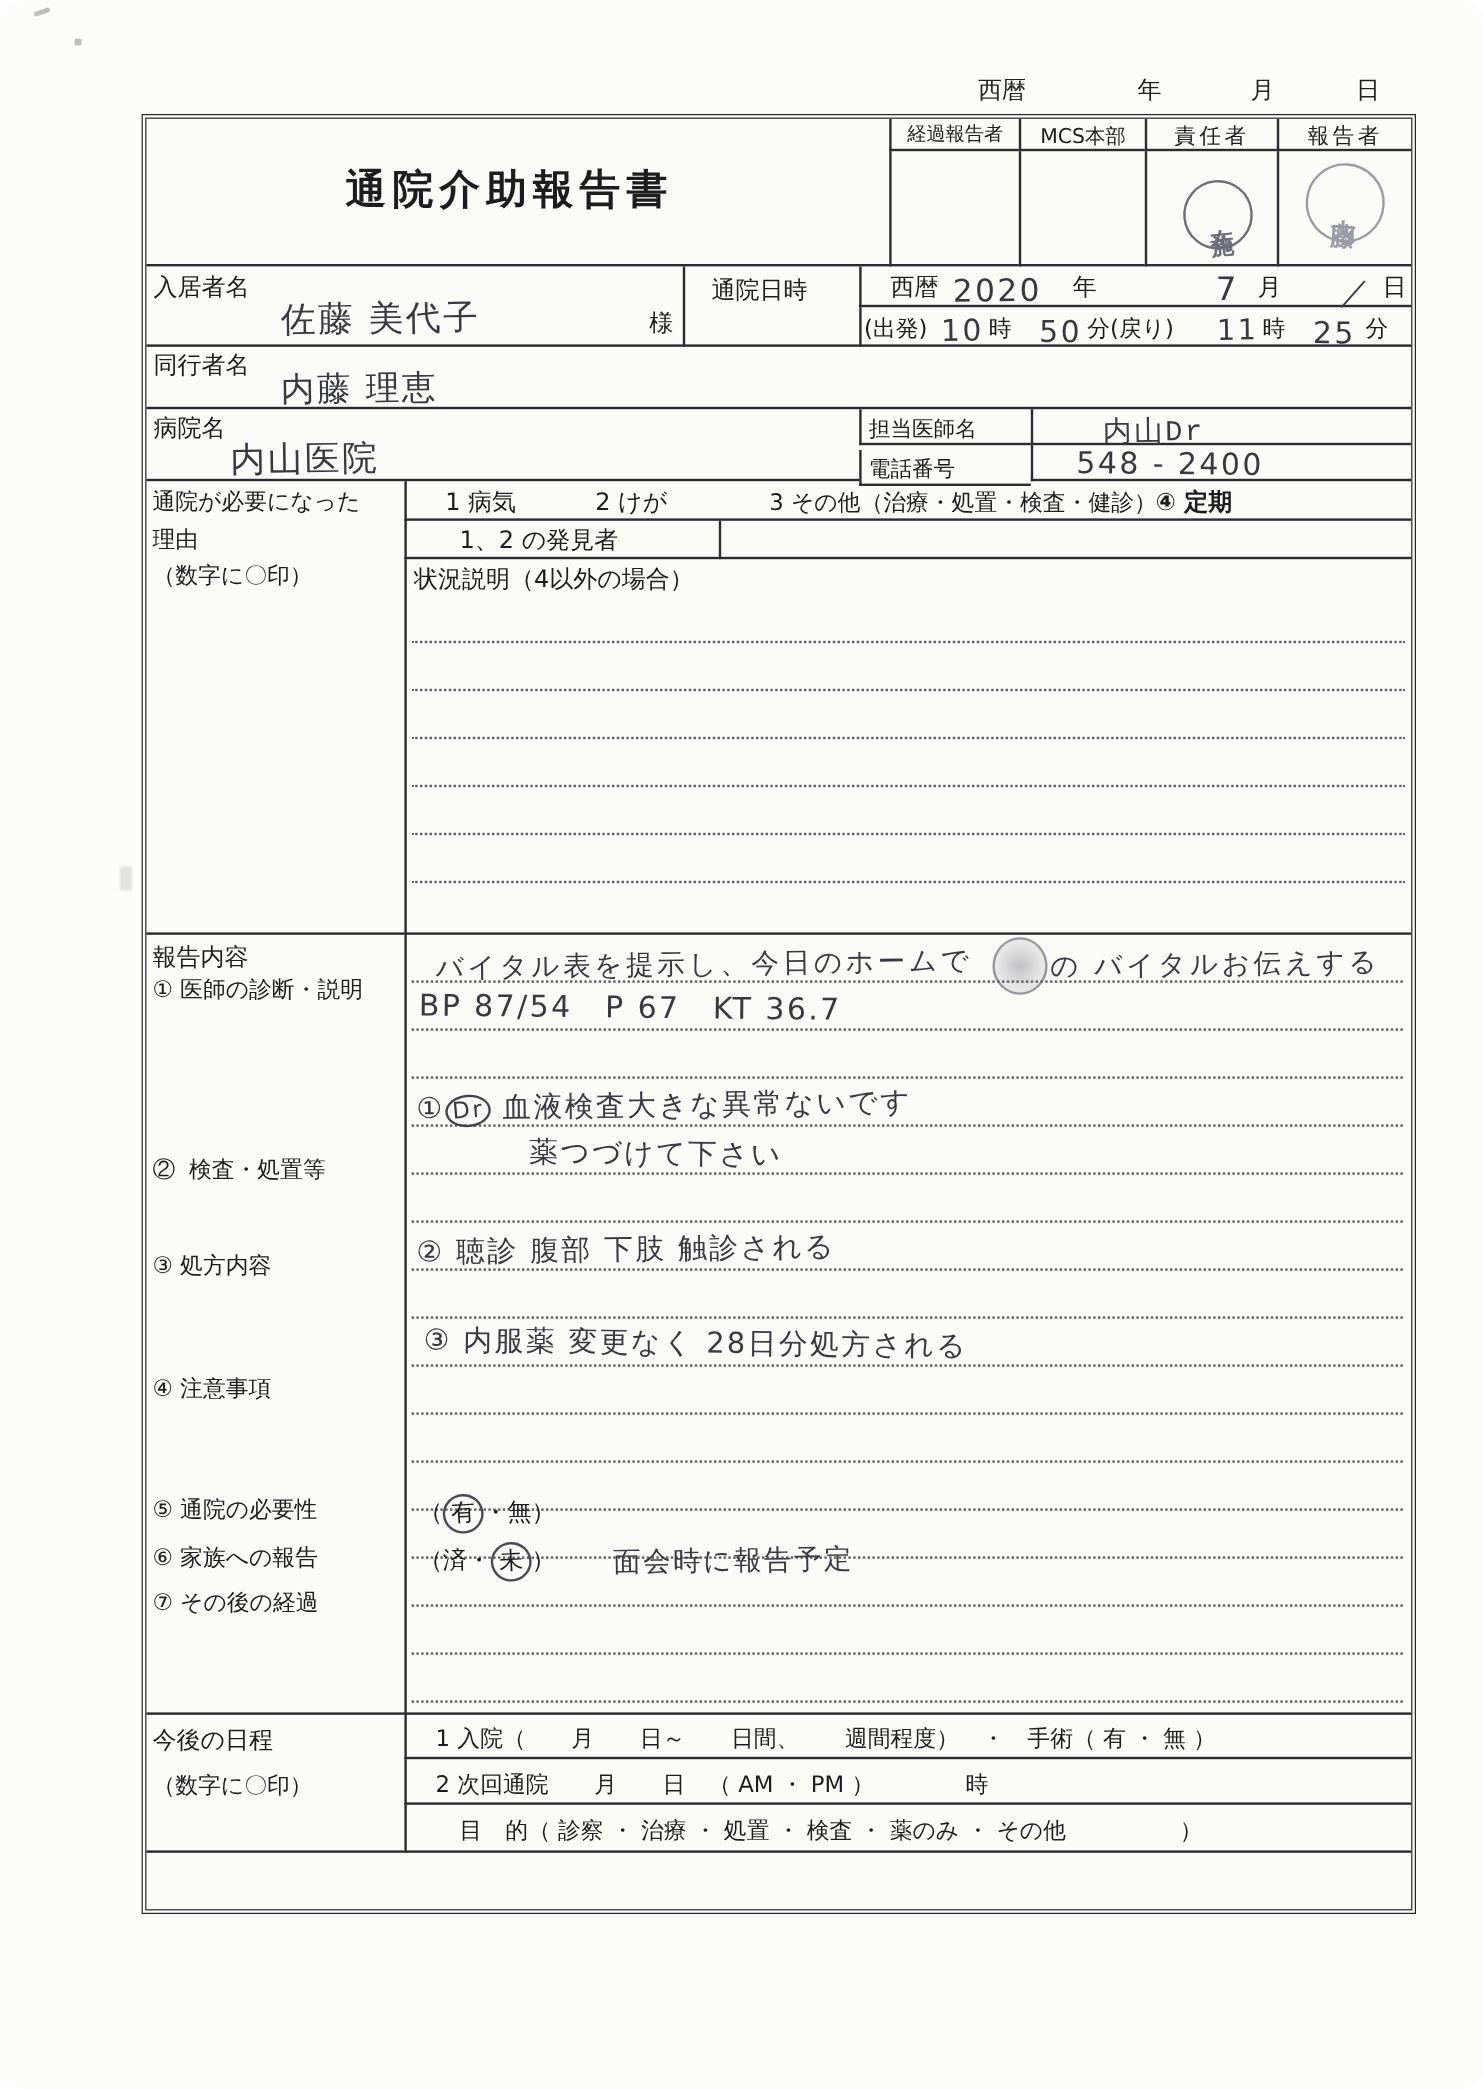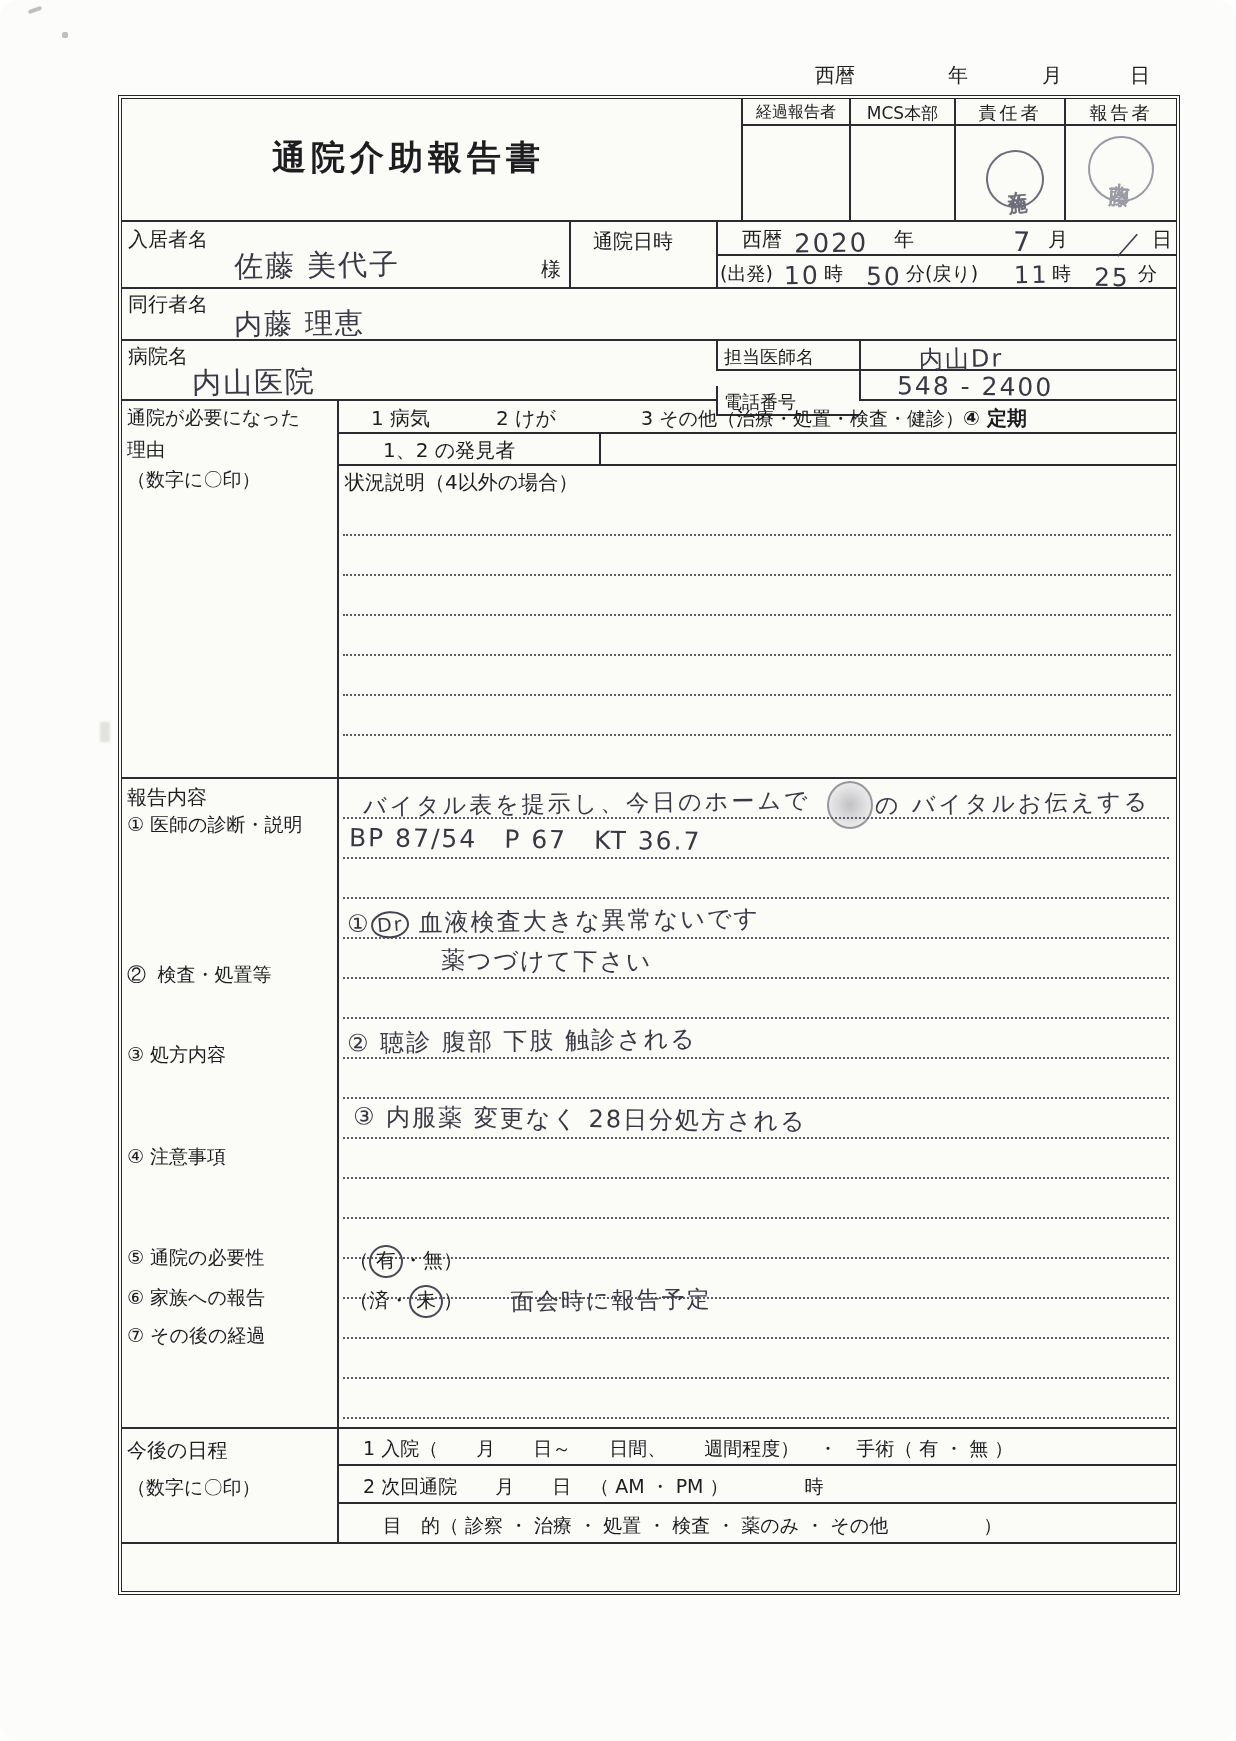--- a/index.html
+++ b/index.html
@@ -42,21 +42,21 @@
   <div class="smudge" style="left:100px;top:722px;width:10px;height:20px;"></div>
 
   <span class="topdate" style="left:815px;">西暦</span>
   <span class="topdate" style="left:948px;">年</span>
   <span class="topdate" style="left:1042px;">月</span>
   <span class="topdate" style="left:1130px;">日</span>
 
   <div class="form">
 
     <div class="c bb" style="left:0;top:0;width:619px;height:123px;">
-      <span class="c title" style="left:150px;top:36px;">通院介助報告書</span>
+      <span class="c title" style="left:166px;top:36px;">通院介助報告書</span>
     </div>
     <div class="c bl bb" style="left:619px;top:0;width:108px;height:27px;font-size:16px;text-align:center;padding-top:3px;">経過報告者</div>
     <div class="c bl bb" style="left:727px;top:0;width:105px;height:27px;font-size:17px;text-align:center;padding-top:3px;">MCS本部</div>
     <div class="c bl bb" style="left:832px;top:0;width:110px;height:27px;font-size:18px;text-align:center;padding-top:2px;letter-spacing:3px;">責任者</div>
     <div class="c bl bb" style="left:942px;top:0;width:112px;height:27px;font-size:18px;text-align:center;padding-top:2px;letter-spacing:3px;">報告者</div>
 
     <div class="c bl bb" style="left:619px;top:27px;width:108px;height:96px;"></div>
     <div class="c bl bb" style="left:727px;top:27px;width:105px;height:96px;"></div>
     <div class="c bl bb" style="left:832px;top:27px;width:110px;height:96px;">
       <div class="stamp" style="left:30px;top:24px;width:54px;height:54px;border:2px solid #6e6e7a;color:#6e6e7a;font-size:19px;transform:rotate(-6deg);">
@@ -103,24 +103,24 @@
       <span class="hw" style="left:112px;top:16px;font-size:28px;">内藤 理恵</span>
     </div>
 
     <div class="c bb" style="left:0;top:242px;width:594px;height:60px;">
       <span class="c lbl20" style="left:6px;top:2px;">病院名</span>
       <span class="hw" style="left:70px;top:22px;font-size:29px;">内山医院</span>
     </div>
     <div class="c bl bb" style="left:594px;top:242px;width:143px;height:30px;">
       <span class="c" style="left:6px;top:4px;font-size:18px;white-space:nowrap;">担当医師名</span>
     </div>
-    <div class="c bl bb" style="left:737px;top:242px;width:317px;height:30px;">
+    <div class="c bl bb" style="left:737px;top:242px;width:317px;height:30px;font-family:Liberation Mono, monospace;">
       <span class="hw" style="left:58px;top:2px;font-size:24px;">内山Dr</span>
     </div>
-    <div class="c bl bb" style="left:594px;top:287px;width:143px;height:30px;">
+    <div class="c bl bb" style="left:594px;top:276px;width:143px;height:30px;">
       <span class="c" style="left:6px;top:4px;font-size:18px;white-space:nowrap;">電話番号</span>
     </div>
     <div class="c bl bb" style="left:737px;top:272px;width:317px;height:30px;">
       <span class="hw hw2" style="left:36px;top:1px;font-size:25px;">548 - 2400</span>
     </div>
 
     <div class="c bb" style="left:0;top:302px;width:215px;height:378px;">
       <span class="c lbl" style="left:5px;top:4px;">通院が必要になった</span>
       <span class="c lbl" style="left:5px;top:36px;">理由</span>
       <span class="c lbl" style="left:5px;top:66px;">（数字に〇印）</span>

